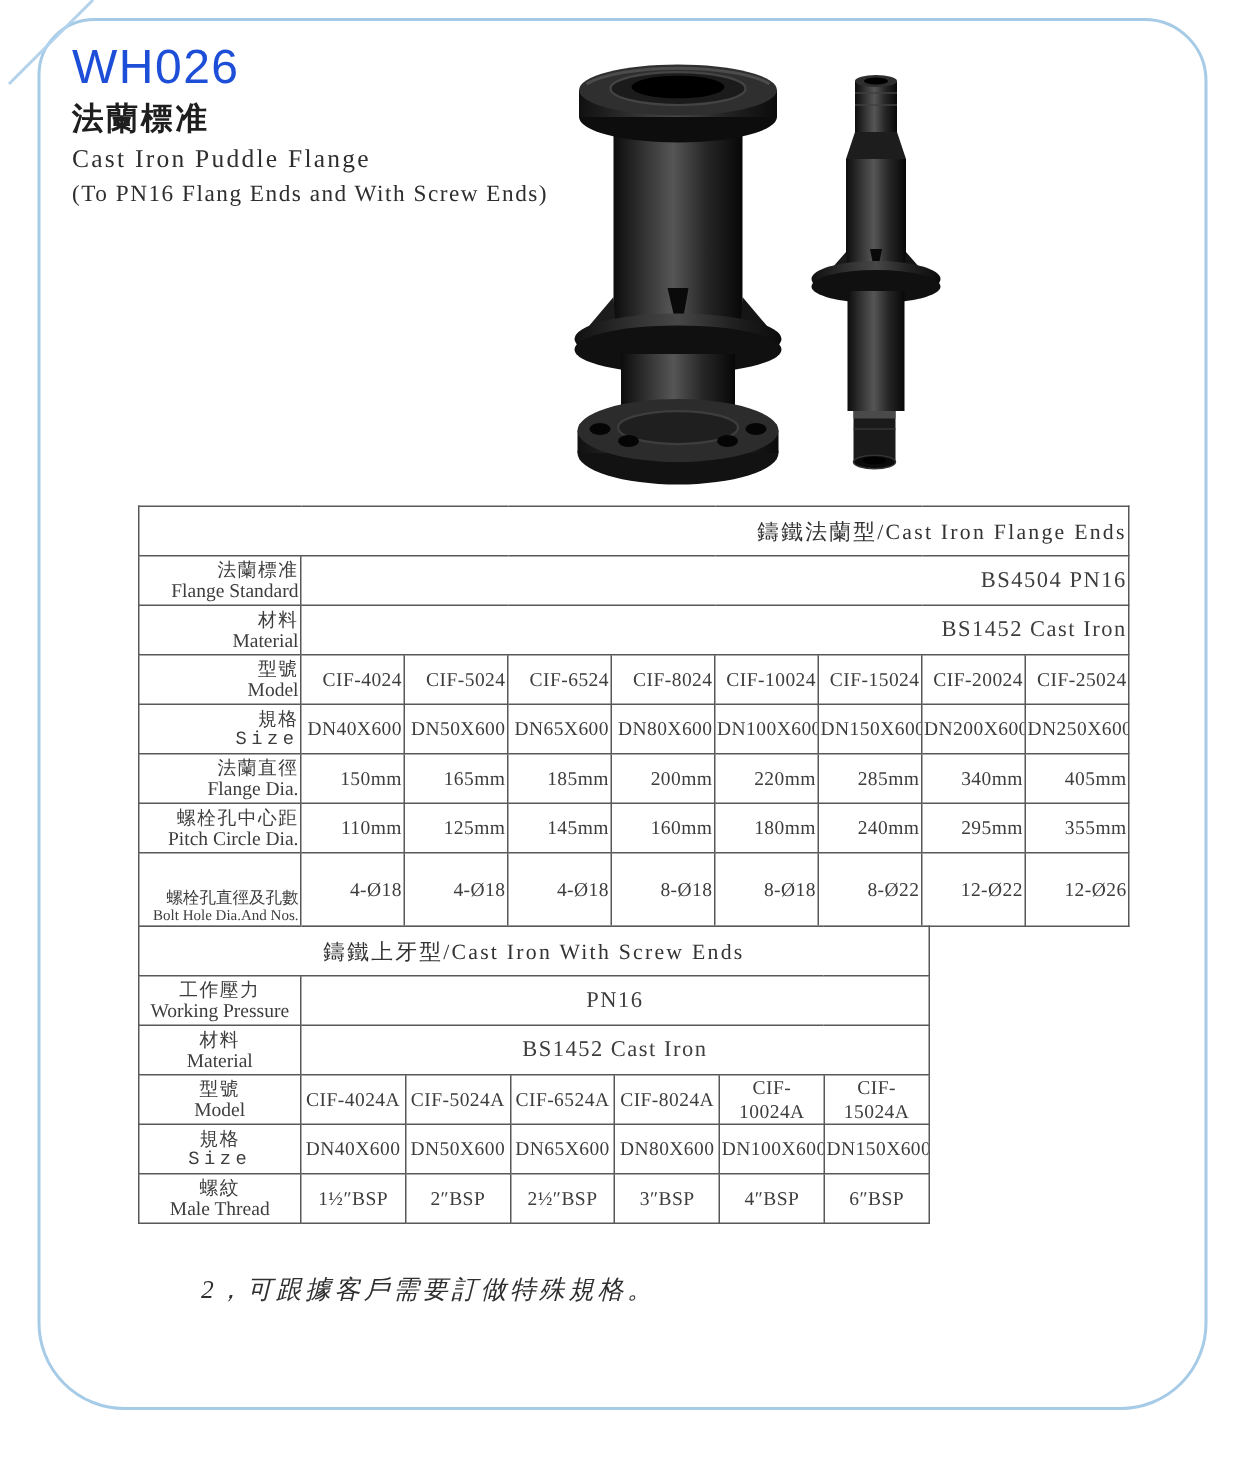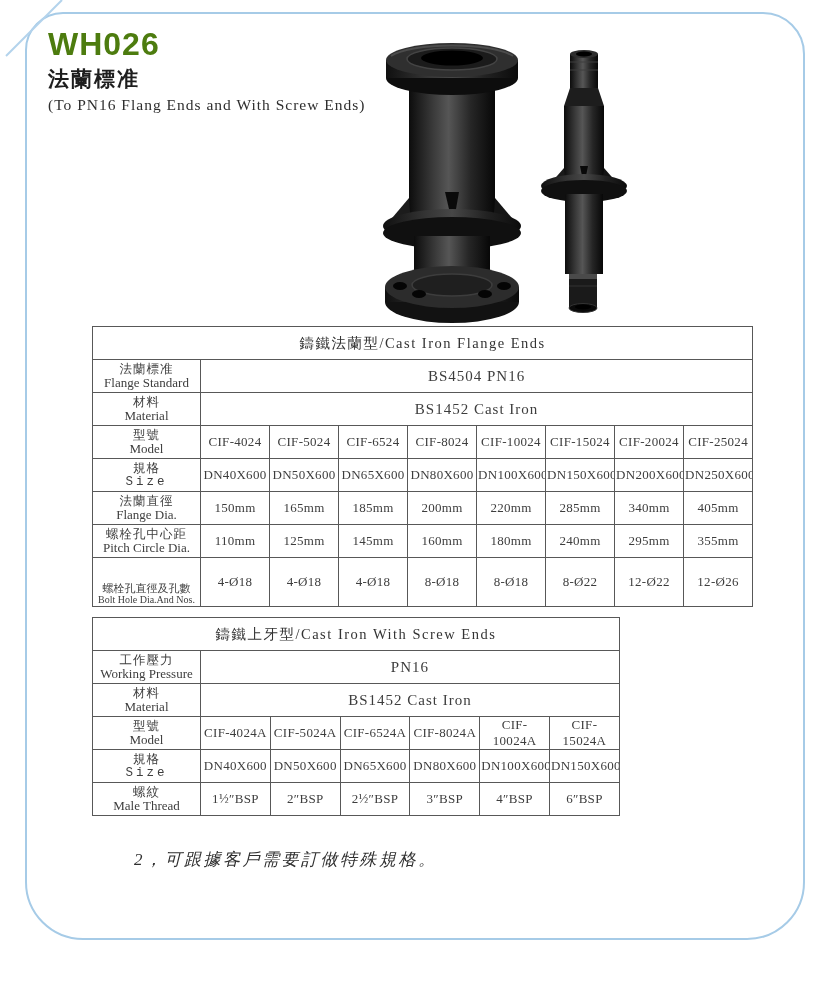--- a/index.html
+++ b/index.html
@@ -13,38 +13,38 @@
     border:2px solid #a6cbe7;
     border-radius:38px 42px 58px 58px;
     background:#fff;
   }
   .corner-decor{position:absolute;left:0;top:0;width:90px;height:80px;pointer-events:none;}
 
   
   .hdr{position:absolute;left:48px;top:24px;line-height:1.25;}
   .hdr .code{
     font-family:"Liberation Sans","DejaVu Sans",sans-serif;
-    font-size:32px;font-weight:bold;color:#4d7c0f;letter-spacing:1px;
+    font-size:32px;font-weight:normal;color:#1d4ed8;letter-spacing:1px;
   }
   .hdr .zh{font-size:21px;font-weight:600;color:#1e1e1e;margin-top:2px;letter-spacing:2px;}
   .hdr .en{font-size:17px;color:#2e2e2e;margin-top:3px;letter-spacing:1.5px;}
   .hdr .sub{font-size:15.5px;color:#2e2e2e;margin-top:3px;letter-spacing:1px;}
 
   
   .photo{position:absolute;}
   #photo-flange{left:381px;top:40px;}
   #photo-screw{left:536px;top:48px;}
 
   
   table.spec{
     position:absolute;border-collapse:collapse;table-layout:fixed;
     text-align:center;color:#3d3d3d;background:#fff;
   }
   table.spec td{border:1px solid #585858;padding:0 1px;height:32px;overflow:hidden;}
-  #flange-table{left:92px;top:326px;width:660px;}
+  #flange-table{left:92px;top:337px;width:660px;text-align:right;}
   #screw-table{left:92px;top:617px;width:527px;text-align:center;}
   td.title-cell{height:25px;font-size:14.5px;letter-spacing:1.5px;color:#333;}
   td.label-cell{width:108px;line-height:1.12;}
   td.label-cell .zh{display:block;font-size:12.5px;letter-spacing:1px;}
   td.label-cell .en{display:block;font-size:13px;}
   td.label-cell.spaced .en{letter-spacing:3px;font-family:"Liberation Mono","DejaVu Sans Mono",monospace;font-size:12.5px;}
   td.label-cell.small .zh{font-size:11px;letter-spacing:0;margin-top:24px;}
   td.label-cell.small .en{font-size:10px;}
   td.spec-value{font-size:15px;letter-spacing:1px;}
   td.data-value{font-size:13px;letter-spacing:0.3px;}
@@ -57,20 +57,21 @@
 <body>
 
 <div class="frame"></div>
 <svg class="corner-decor" viewBox="0 0 90 80">
   <line x1="62" y1="0" x2="6" y2="56" stroke="#b3d3ec" stroke-width="2"></line>
 </svg>
 
 <div class="hdr">
   <div class="code">WH026</div>
   <div class="zh">法蘭標准</div>
+  <div class="en">Cast Iron Puddle Flange</div>
   <div class="sub">(To PN16 Flang Ends and With Screw Ends)</div>
 </div>
 
 <svg id="photo-flange" class="photo" width="142" height="290" viewBox="0 0 142 290">
   <defs>
     <linearGradient id="gBody" x1="0" y1="0" x2="1" y2="0">
       <stop offset="0" stop-color="#0c0c0c"></stop>
         <stop offset="0.28" stop-color="#3a3a3a"></stop>
       <stop offset="0.46" stop-color="#565656"></stop>
         <stop offset="0.72" stop-color="#262626"></stop>

